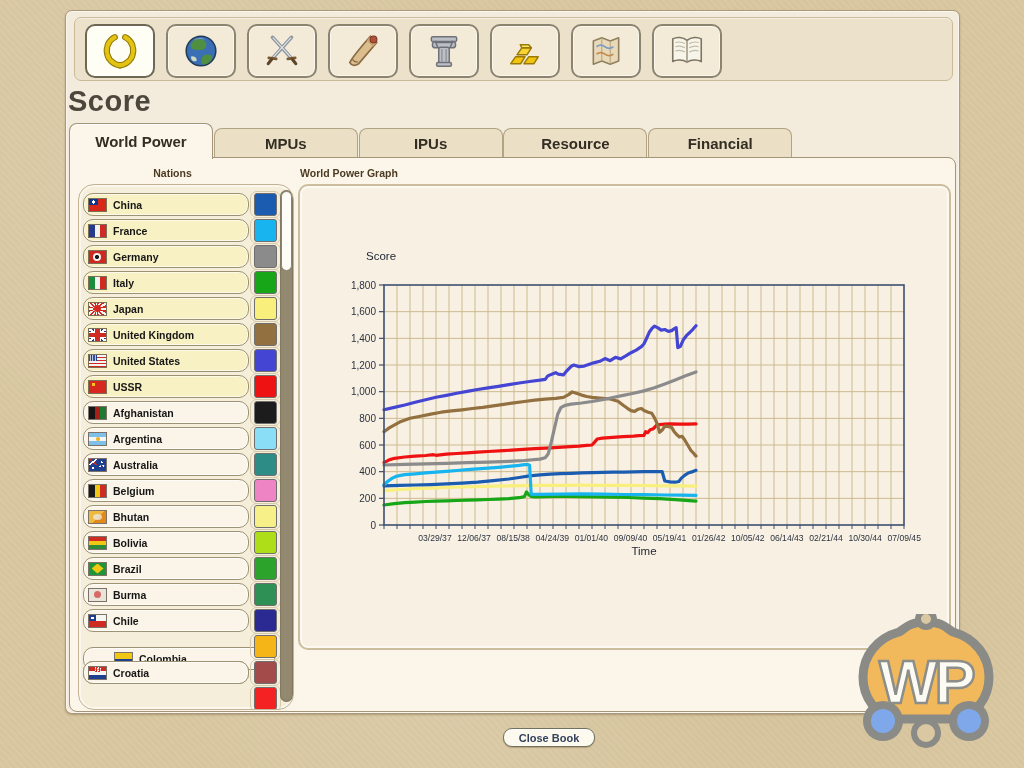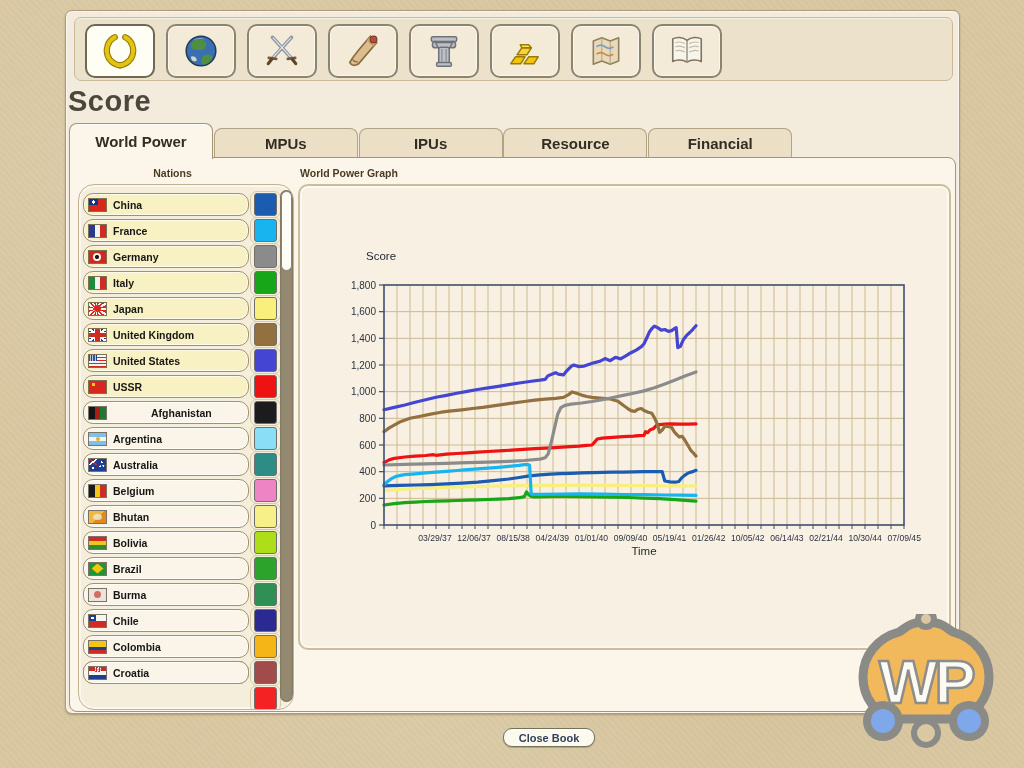--- a/index.html
+++ b/index.html
@@ -292,21 +292,21 @@
           <div class="swatch-cell" style="top: 162px;">
             <div class="swatch" style="background: rgb(69, 69, 211);"></div>
           </div>
           <div class="nation-pill major" style="top: 190px;">
             <span class="flag f-ussr"></span>
             <span class="nation-name">USSR</span>
           </div>
           <div class="swatch-cell" style="top: 188px;">
             <div class="swatch" style="background: rgb(238, 18, 18);"></div>
           </div>
-          <div class="nation-pill minor" style="top: 216px; gap: 38px;">
+          <div class="nation-pill minor" style="top: 216px;">
             <span class="flag f-afghanistan"></span>
             <span class="nation-name">Afghanistan</span>
           </div>
           <div class="swatch-cell" style="top: 214px;">
             <div class="swatch" style="background: rgb(28, 28, 28);"></div>
           </div>
           <div class="nation-pill minor" style="top: 242px;">
             <span class="flag f-argentina"></span>
             <span class="nation-name">Argentina</span>
           </div>
@@ -355,21 +355,21 @@
           <div class="swatch-cell" style="top: 396px;">
             <div class="swatch" style="background: rgb(47, 144, 85);"></div>
           </div>
           <div class="nation-pill minor" style="top: 424px;">
             <span class="flag f-chile"></span>
             <span class="nation-name">Chile</span>
           </div>
           <div class="swatch-cell" style="top: 422px;">
             <div class="swatch" style="background: rgb(42, 42, 146);"></div>
           </div>
-          <div class="nation-pill minor" style="top: 450px;">
+          <div class="nation-pill minor" style="top: 462px; padding-left: 26px;">
             <span class="flag f-colombia"></span>
             <span class="nation-name">Colombia</span>
           </div>
           <div class="swatch-cell" style="top: 448px;">
             <div class="swatch" style="background: rgb(246, 181, 22);"></div>
           </div>
           <div class="nation-pill minor" style="top: 476px;">
             <span class="flag f-costarica"></span>
             <span class="nation-name">Costa Rica</span>
           </div>

